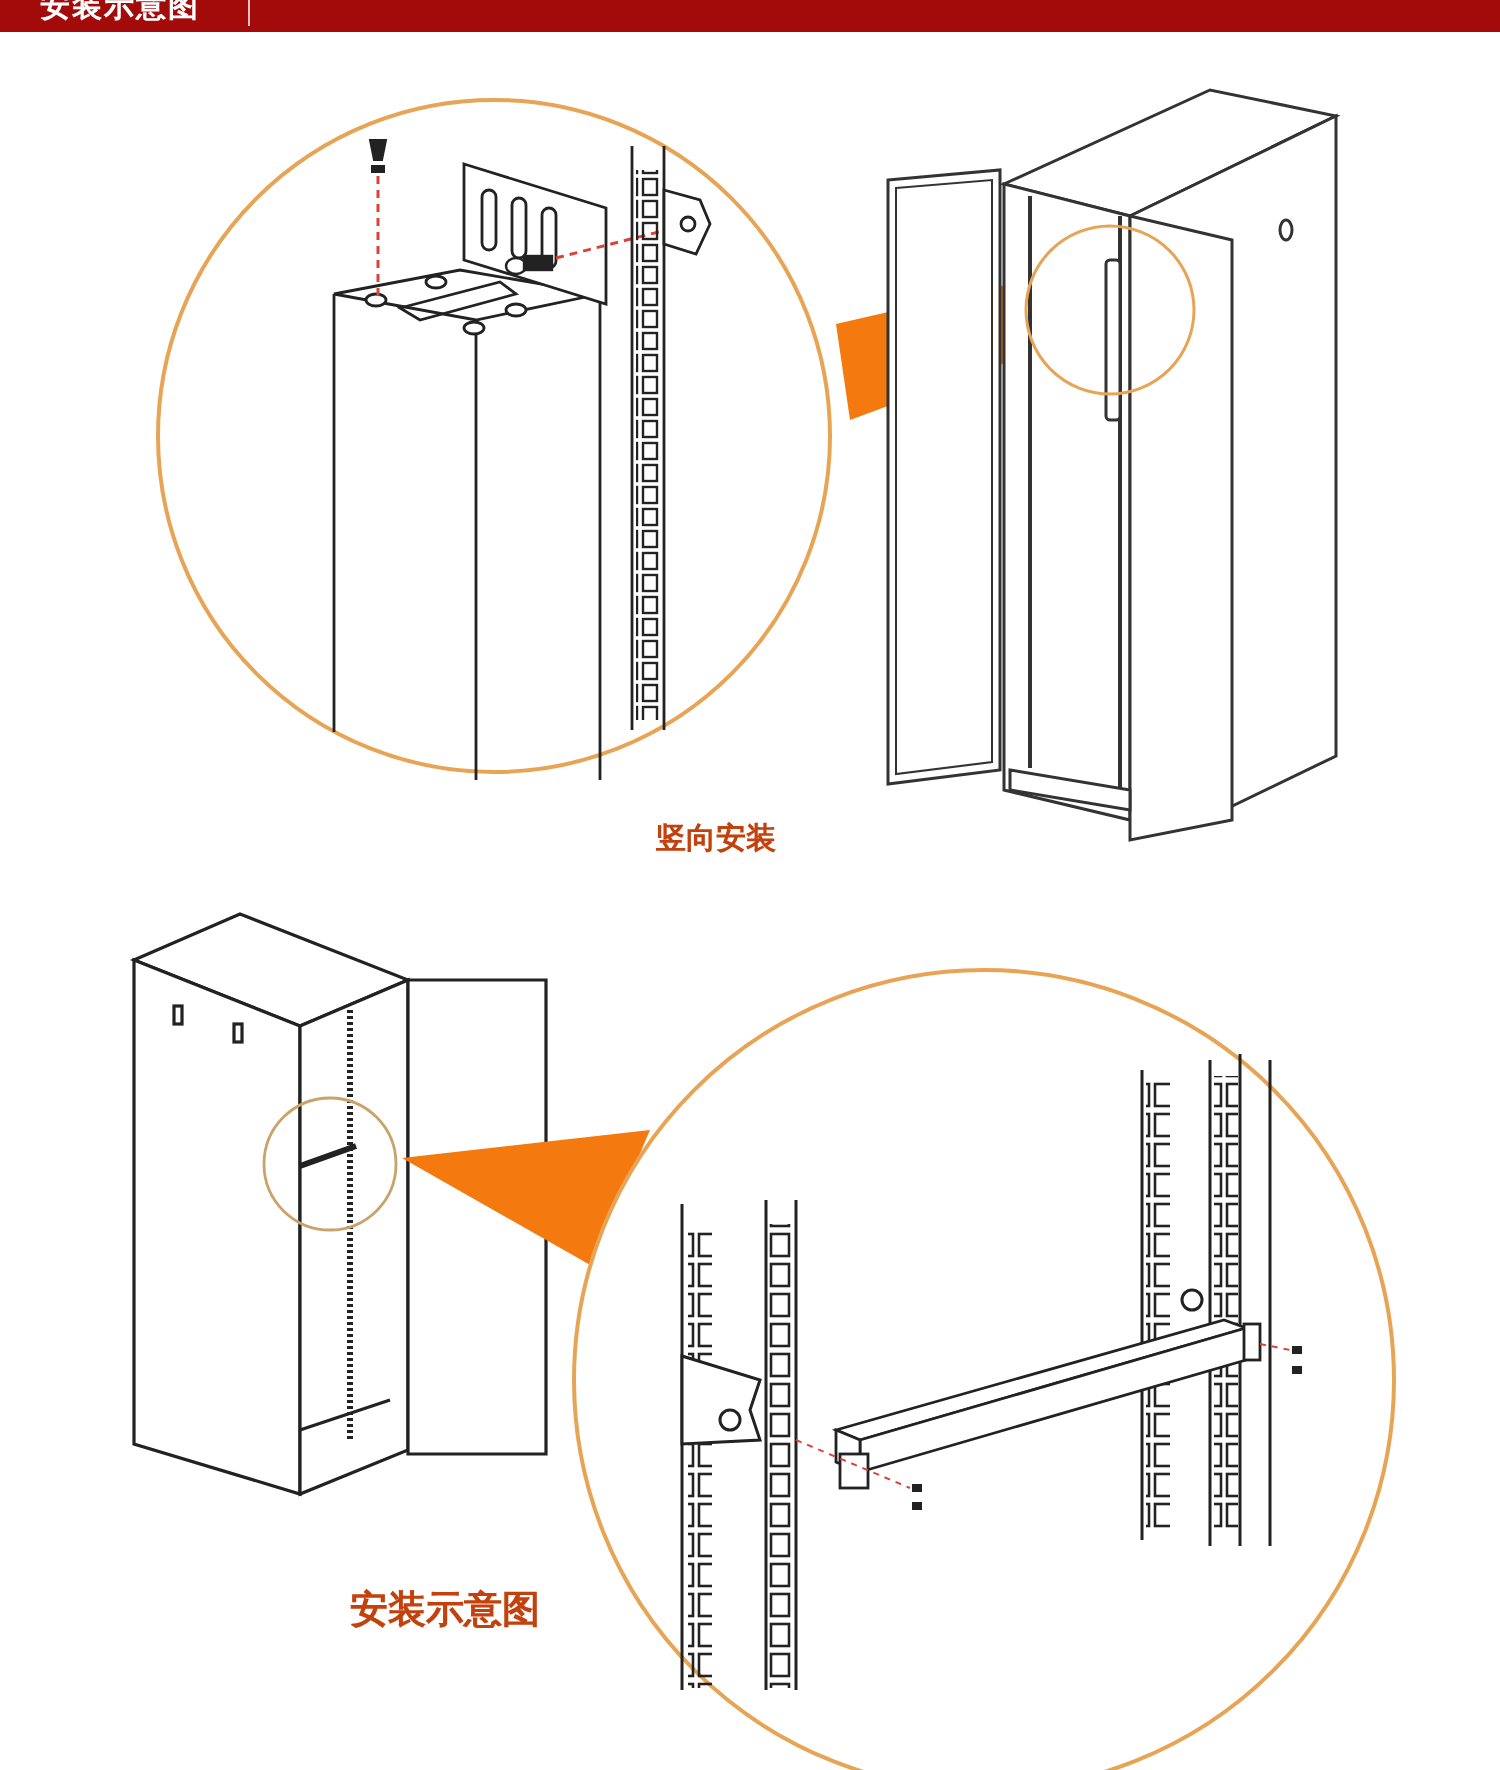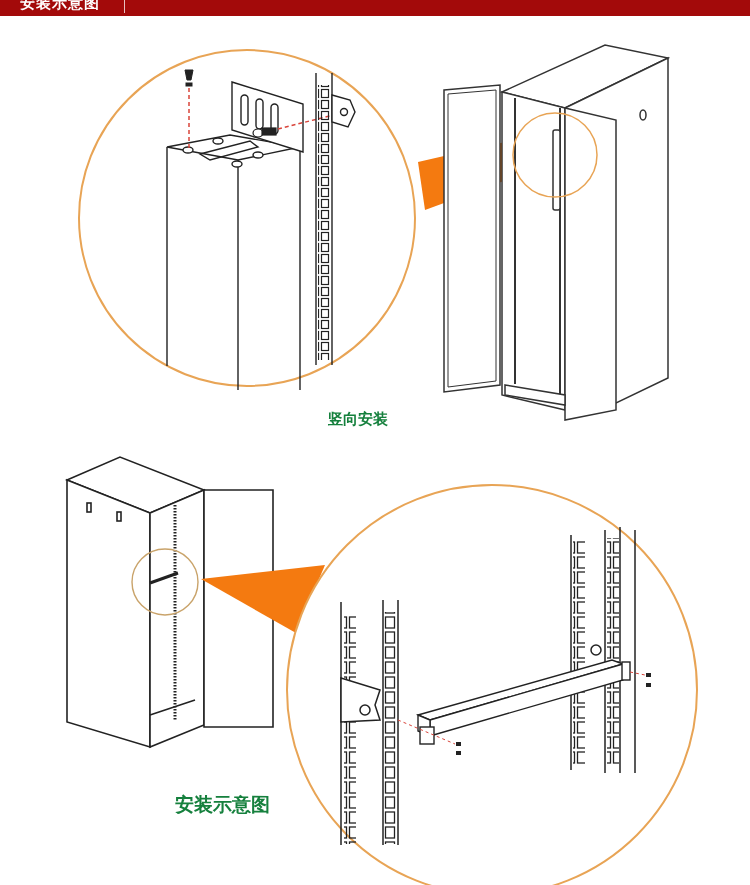--- a/index.html
+++ b/index.html
@@ -1,20 +1,20 @@
 <!DOCTYPE html>
 <html><head>
 <meta charset="utf-8">
 <style>
   html, body { margin:0; padding:0; background:#ffffff; }
   body { width:750px; height:885px; position:relative; overflow:hidden; font-family:"DejaVu Sans", sans-serif; }
   .header-bar { position:absolute; left:0; top:0; width:750px; height:16px; background:#a30a0a; overflow:hidden; }
   .header-title { position:absolute; left:20px; top:-6px; color:#ffffff; font-size:15px; font-weight:bold; letter-spacing:1px; }
   .header-sep { position:absolute; left:124px; top:0; width:1px; height:13px; background:#e8c0c0; }
-  .caption { position:absolute; color:#15803d; font-weight:bold; }
+  .caption { position:absolute; color:#c2410c; font-weight:bold; }
   .cap-vertical { left:328px; top:410px; font-size:15px; }
   .cap-horizontal { left:175px; top:792px; font-size:19px; }
   svg.illus { position:absolute; left:0; top:0; }
 </style>
 </head>
 <body>
 
 <div class="header-bar">
   <span class="header-title">安装示意图</span>
   <span class="header-sep"></span>

